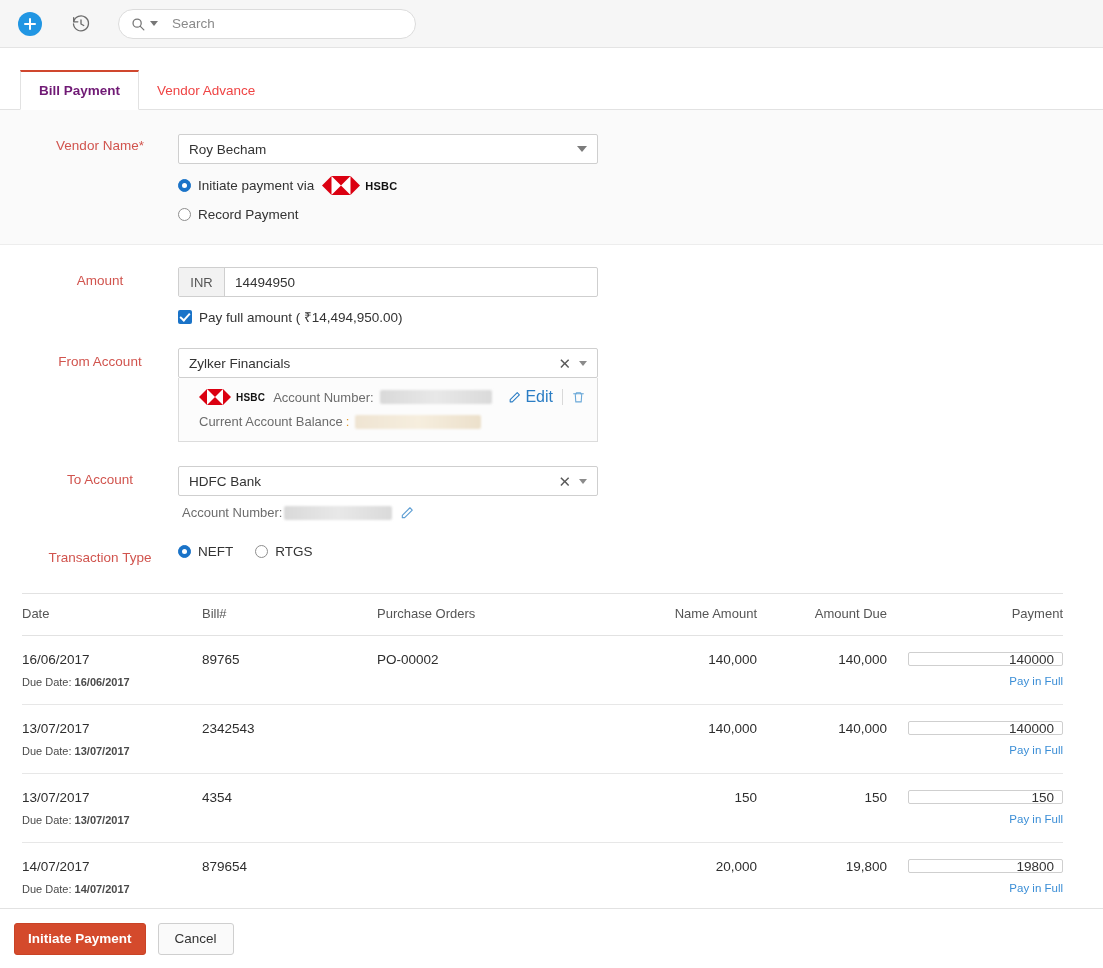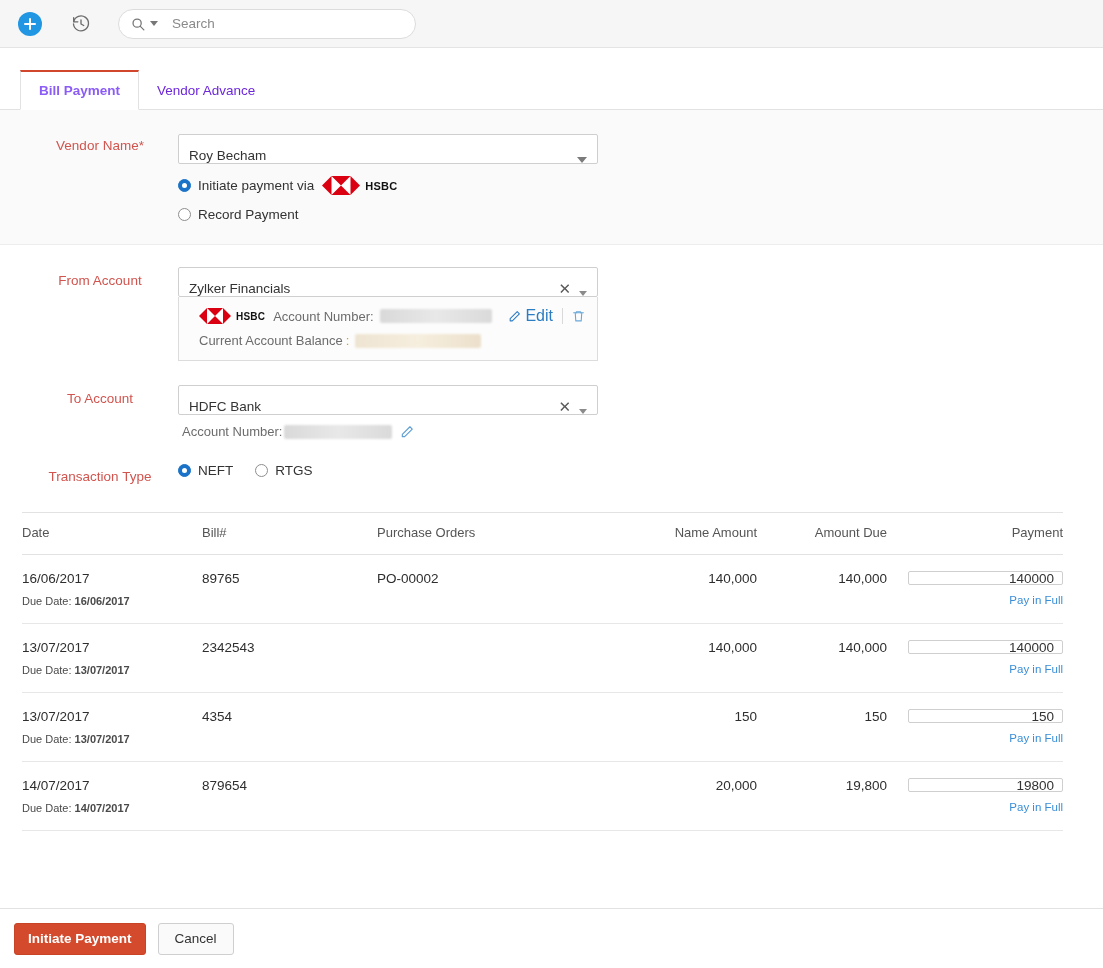--- a/index.html
+++ b/index.html
@@ -80,28 +80,28 @@
     height: 40px;
     padding: 0 18px;
     display: flex; align-items: center;
     font-size: 13.5px;
     cursor: pointer;
     position: relative;
     top: 1px;
   }
   .tab.active {
     background: #ffffff;
-    color: #8b5cf6;
+    color: #701a75;
     font-weight: bold;
     border: 1px solid #e2e2e2;
     border-bottom: 1px solid #ffffff;
     border-top: 2px solid #d0472e;
     align-items: center;
   }
-  .tab.inactive { color: #6d28d9; }
+  .tab.inactive { color: #ef4444; }
 
   
   .vendor-band {
     background: #fafafa;
     border-bottom: 1px solid #ededed;
     padding: 24px 0 22px 0;
     width: 1103px;
   }
   .row { display: flex; align-items: flex-start; }
   .lbl {
@@ -114,21 +114,21 @@
     text-align: center;
   }
   .lbl.mt { padding-top: 6px; }
   .fieldcol { flex: 1; }
 
   .select-box {
     width: 420px; height: 28px;
     border: 1px solid #cfcfcf;
     background: #ffffff;
     border-radius: 2px;
-    display: flex; align-items: flex-end;
+    display: flex; align-items: center;
     padding: 0 10px;
     font-size: 13.5px;
     color: #333;
     cursor: pointer;
     position: relative;
   }
   .select-box.tall { height: 30px; }
   .sel-val { flex: 1; }
   .chev {
     width:0;height:0; flex:none;
@@ -351,20 +351,35 @@
         </div>
 
         <div class="radio-line">
           <span class="radio"></span>
           <span class="radio-label">Record Payment</span>
         </div>
       </div>
     </div>
   </div>
 
+  <div class="section">
+    <div class="row">
+      <div class="lbl mt">Amount</div>
+      <div class="fieldcol">
+        <div class="amount-field">
+          <div class="amount-cur">INR</div>
+          <input class="amount-inp" type="text" value="14494950" style="">
+        </div>
+        <div class="check-line">
+          <span class="cbox"></span>
+          <span class="radio-label">Pay full amount ( ₹14,494,950.00)</span>
+        </div>
+      </div>
+    </div>
+  </div>
 
   <div class="section">
     <div class="row">
       <div class="lbl mt">From Account</div>
       <div class="fieldcol">
         <div class="select-box tall">
           <span class="sel-val">Zylker Financials</span>
           <span class="clear-x">✕</span>
           <span class="chev-sm"></span>
         </div>

